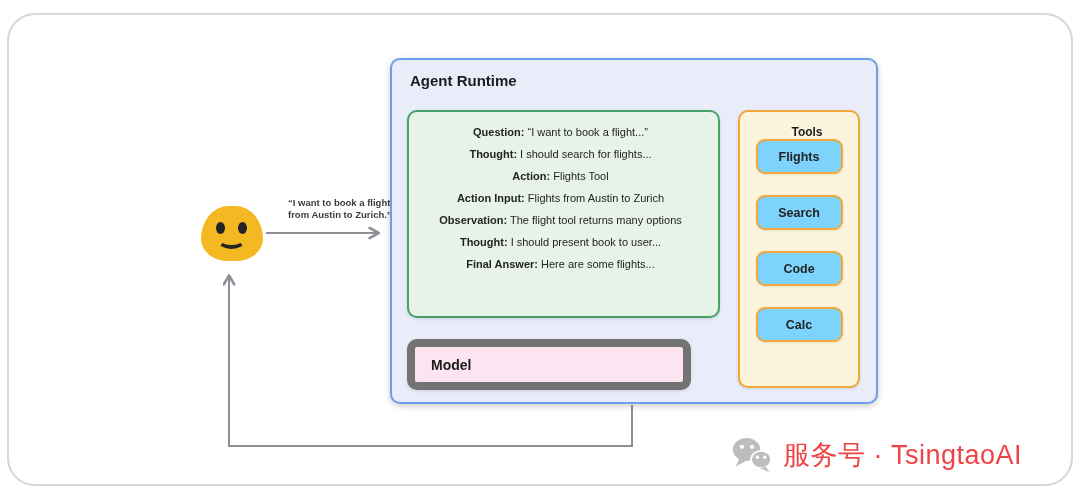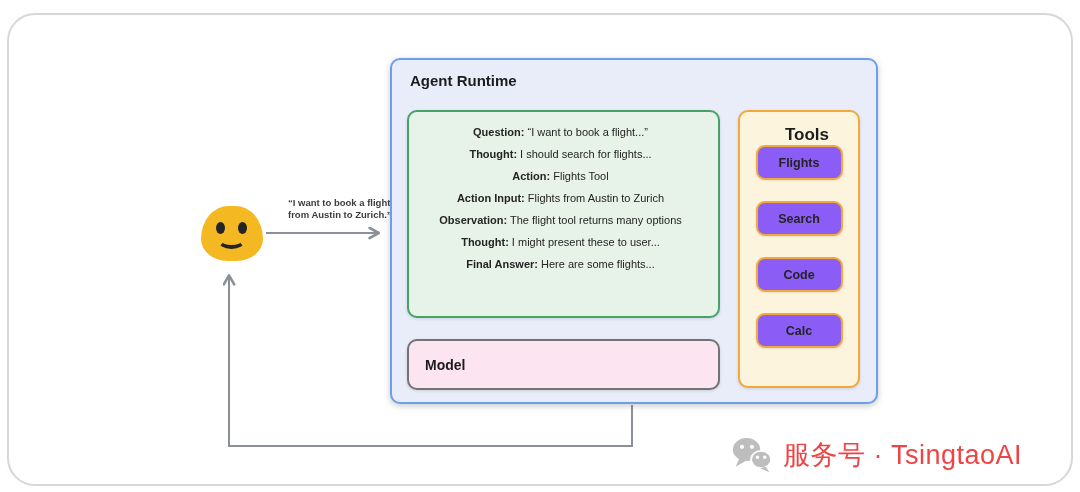--- a/index.html
+++ b/index.html
@@ -27,31 +27,31 @@
          background:#e9edfa;border:2px solid #6d9eeb;border-radius:10px;
          box-shadow:0 2px 6px rgba(60,64,67,.28);text-align:center;}
   .agent-title{position:absolute;left:18px;top:12px;font-size:15px;font-weight:600;color:#1c1c1c;}
 
   .trace-box{position:absolute;left:15px;top:50px;width:313px;height:208px;box-sizing:border-box;
          background:#e7f2e8;border:2px solid #47a266;border-radius:10px;
          padding:9px 10px 0 4px;box-shadow:0 1px 3px rgba(60,64,67,.18);}
   .trace-line{font-size:11px;line-height:22px;font-weight:500;color:#242424;white-space:nowrap;}
   .trace-line b{font-weight:700;}
 
-  .model-box{position:absolute;left:15px;top:279px;width:313px;height:51px;box-sizing:border-box;
-         background:#fce4f0;border:2px solid #737373;border-radius:10px;
+  .model-box{position:absolute;left:15px;top:279px;width:284px;height:51px;box-sizing:border-box;
+         background:#fce4f0;border:8px solid #737373;border-radius:10px;
          display:flex;align-items:center;box-shadow:0 1px 3px rgba(60,64,67,.18);}
   .model-box span{margin-left:16px;font-size:14px;font-weight:600;color:#1c1c1c;}
 
   .tools-box{position:absolute;left:346px;top:50px;width:122px;height:278px;box-sizing:border-box;
          background:#fcf4dd;border:2px solid #f2a83a;border-radius:10px;
          box-shadow:0 1px 3px rgba(60,64,67,.18);}
-  .tools-title{margin:13px 0 0 16px;font-size:17px;font-weight:600;color:#1c1c1c;}
+  .tools-title{margin:13px 0 0 16px;font-size:12px;font-weight:600;color:#1c1c1c;}
   .tool-btn{width:87px;height:35px;box-sizing:border-box;margin:0 auto 21px auto;
-         background:#8b5cf6;border:2px solid #f2a83a;border-radius:9px;
+         background:#7dd3fc;border:2px solid #f2a83a;border-radius:9px;
          display:flex;align-items:center;justify-content:center;
          font-size:12.5px;font-weight:600;color:#242424;box-shadow:0 1px 2px rgba(60,64,67,.12);}
   .tool-btn:first-of-type{margin-top:15px;}
 
   .watermark{position:absolute;left:731px;top:436px;display:flex;align-items:center;gap:10px;
          color:#ef4444;font-size:27px;letter-spacing:.5px;}
 </style>
 </head>
 <body>
 
@@ -79,21 +79,21 @@
 
   <div class="agent-box">
     <div class="agent-title">Agent Runtime</div>
 
     <div class="trace-box">
       <div class="trace-line"><b>Question:</b><span> “I want to book a flight...”</span></div>
       <div class="trace-line"><b>Thought:</b><span> I should search for flights...</span></div>
       <div class="trace-line"><b>Action:</b><span> Flights Tool</span></div>
       <div class="trace-line"><b>Action Input:</b><span> Flights from Austin to Zurich</span></div>
       <div class="trace-line"><b>Observation:</b><span> The flight tool returns many options</span></div>
-      <div class="trace-line"><b>Thought:</b><span> I might present these to user...</span></div>
+      <div class="trace-line"><b>Thought:</b><span> I should present book to user...</span></div>
       <div class="trace-line"><b>Final Answer:</b><span> Here are some flights...</span></div>
     </div>
 
     <div class="model-box">
       <span>Model</span>
     </div>
 
     <div class="tools-box">
       <div class="tools-title">Tools</div>
       <div class="tool-btn">Flights</div>

